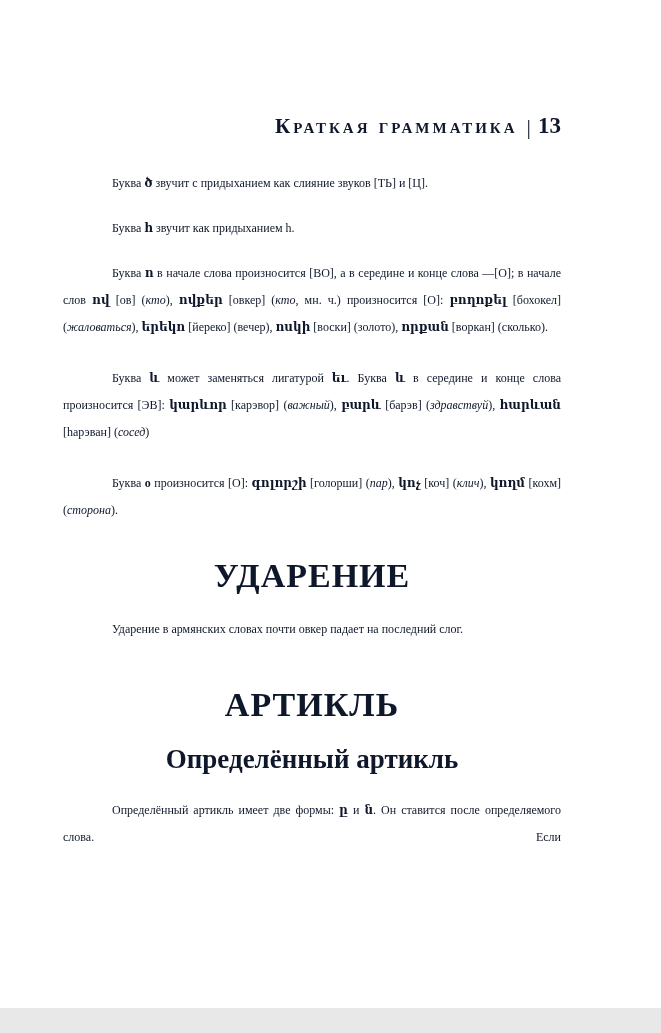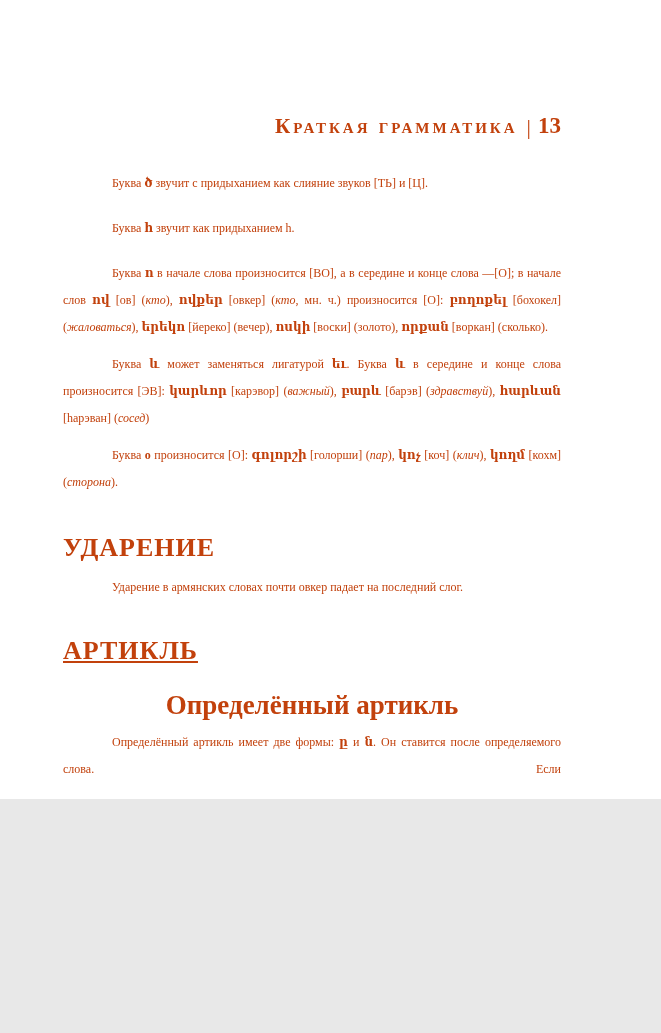--- a/index.html
+++ b/index.html
@@ -1,23 +1,23 @@
 <!DOCTYPE html>
 <html lang="ru"><head>
 <meta charset="utf-8">
 <style>
   html, body { margin: 0; padding: 0; background: #e8e8e8; }
   .page {
     position: relative;
     width: 661px;
-    height: 799px;
+    height: 1008px;
     box-sizing: border-box;
     margin: 0 auto;
     background: #ffffff;
-    color: #c2410c;
+    color: #0f172a;
     font-family: "Liberation Serif", "DejaVu Serif", "DejaVu Sans", serif;
     padding: 112px 100px 30px 63px;
     overflow: hidden;
   }
   .running-header {
     text-align: right;
     white-space: nowrap;
     margin: 0 0 0 0;
     line-height: 28px;
   }
@@ -40,33 +40,33 @@
   }
   p.body-p {
     margin: 18px 0 0 0;
     font-size: 12px;
     line-height: 27px;
     text-align: justify;
     text-indent: 49px;
   }
   p.mt-lg { margin-top: 28px; }
   p.mt-md { }
-  p.mt-sm { margin-top: 10px; }
+  p.mt-sm { margin-top: 24px; }
   p.force-justify { text-align-last: justify; }
   .run-b { font-weight: 700; }
   .run-i { font-style: italic; }
   h1.h-main {
     margin: 36px 0 0 0;
-    font-size: 26px;
+    font-size: 34px;
     line-height: 32px;
     font-weight: 700;
-    text-align: left;
+    text-align: center;
     letter-spacing: 1px;
   }
-  h1.h-article { margin-top: 34px; text-decoration: underline; }
+  h1.h-article { margin-top: 46px; }
   h2.h-sub {
     margin: 24px 0 0 0;
     font-size: 27px;
     line-height: 28px;
     font-weight: 700;
     text-align: center;
   }
 </style>
 </head>
 <body>

